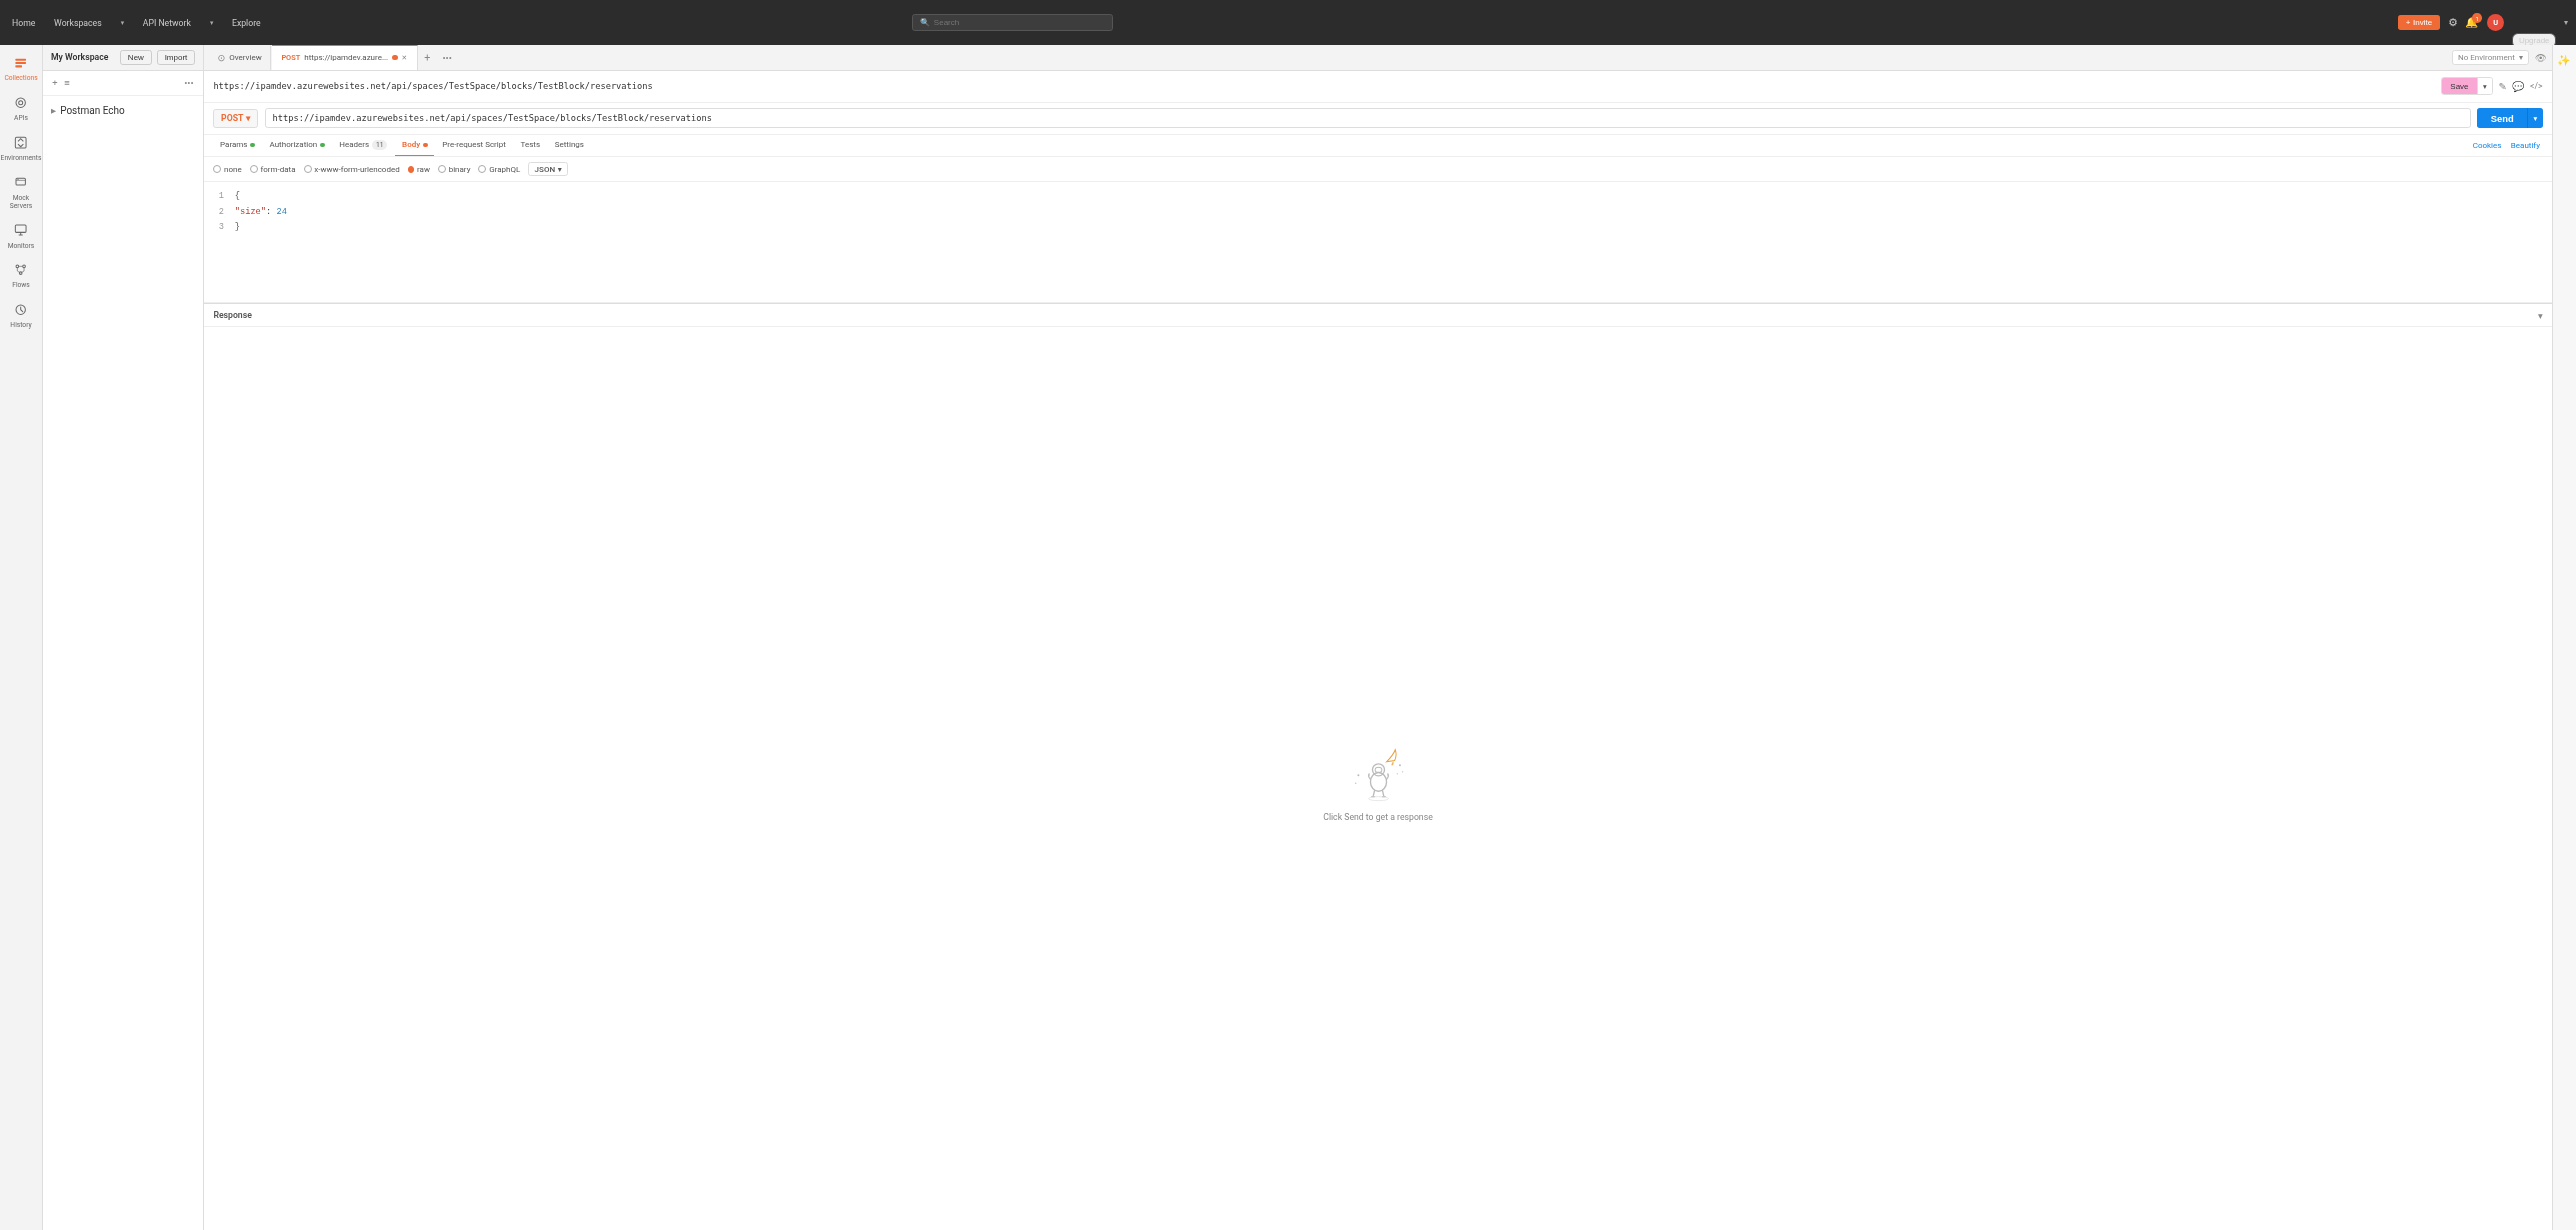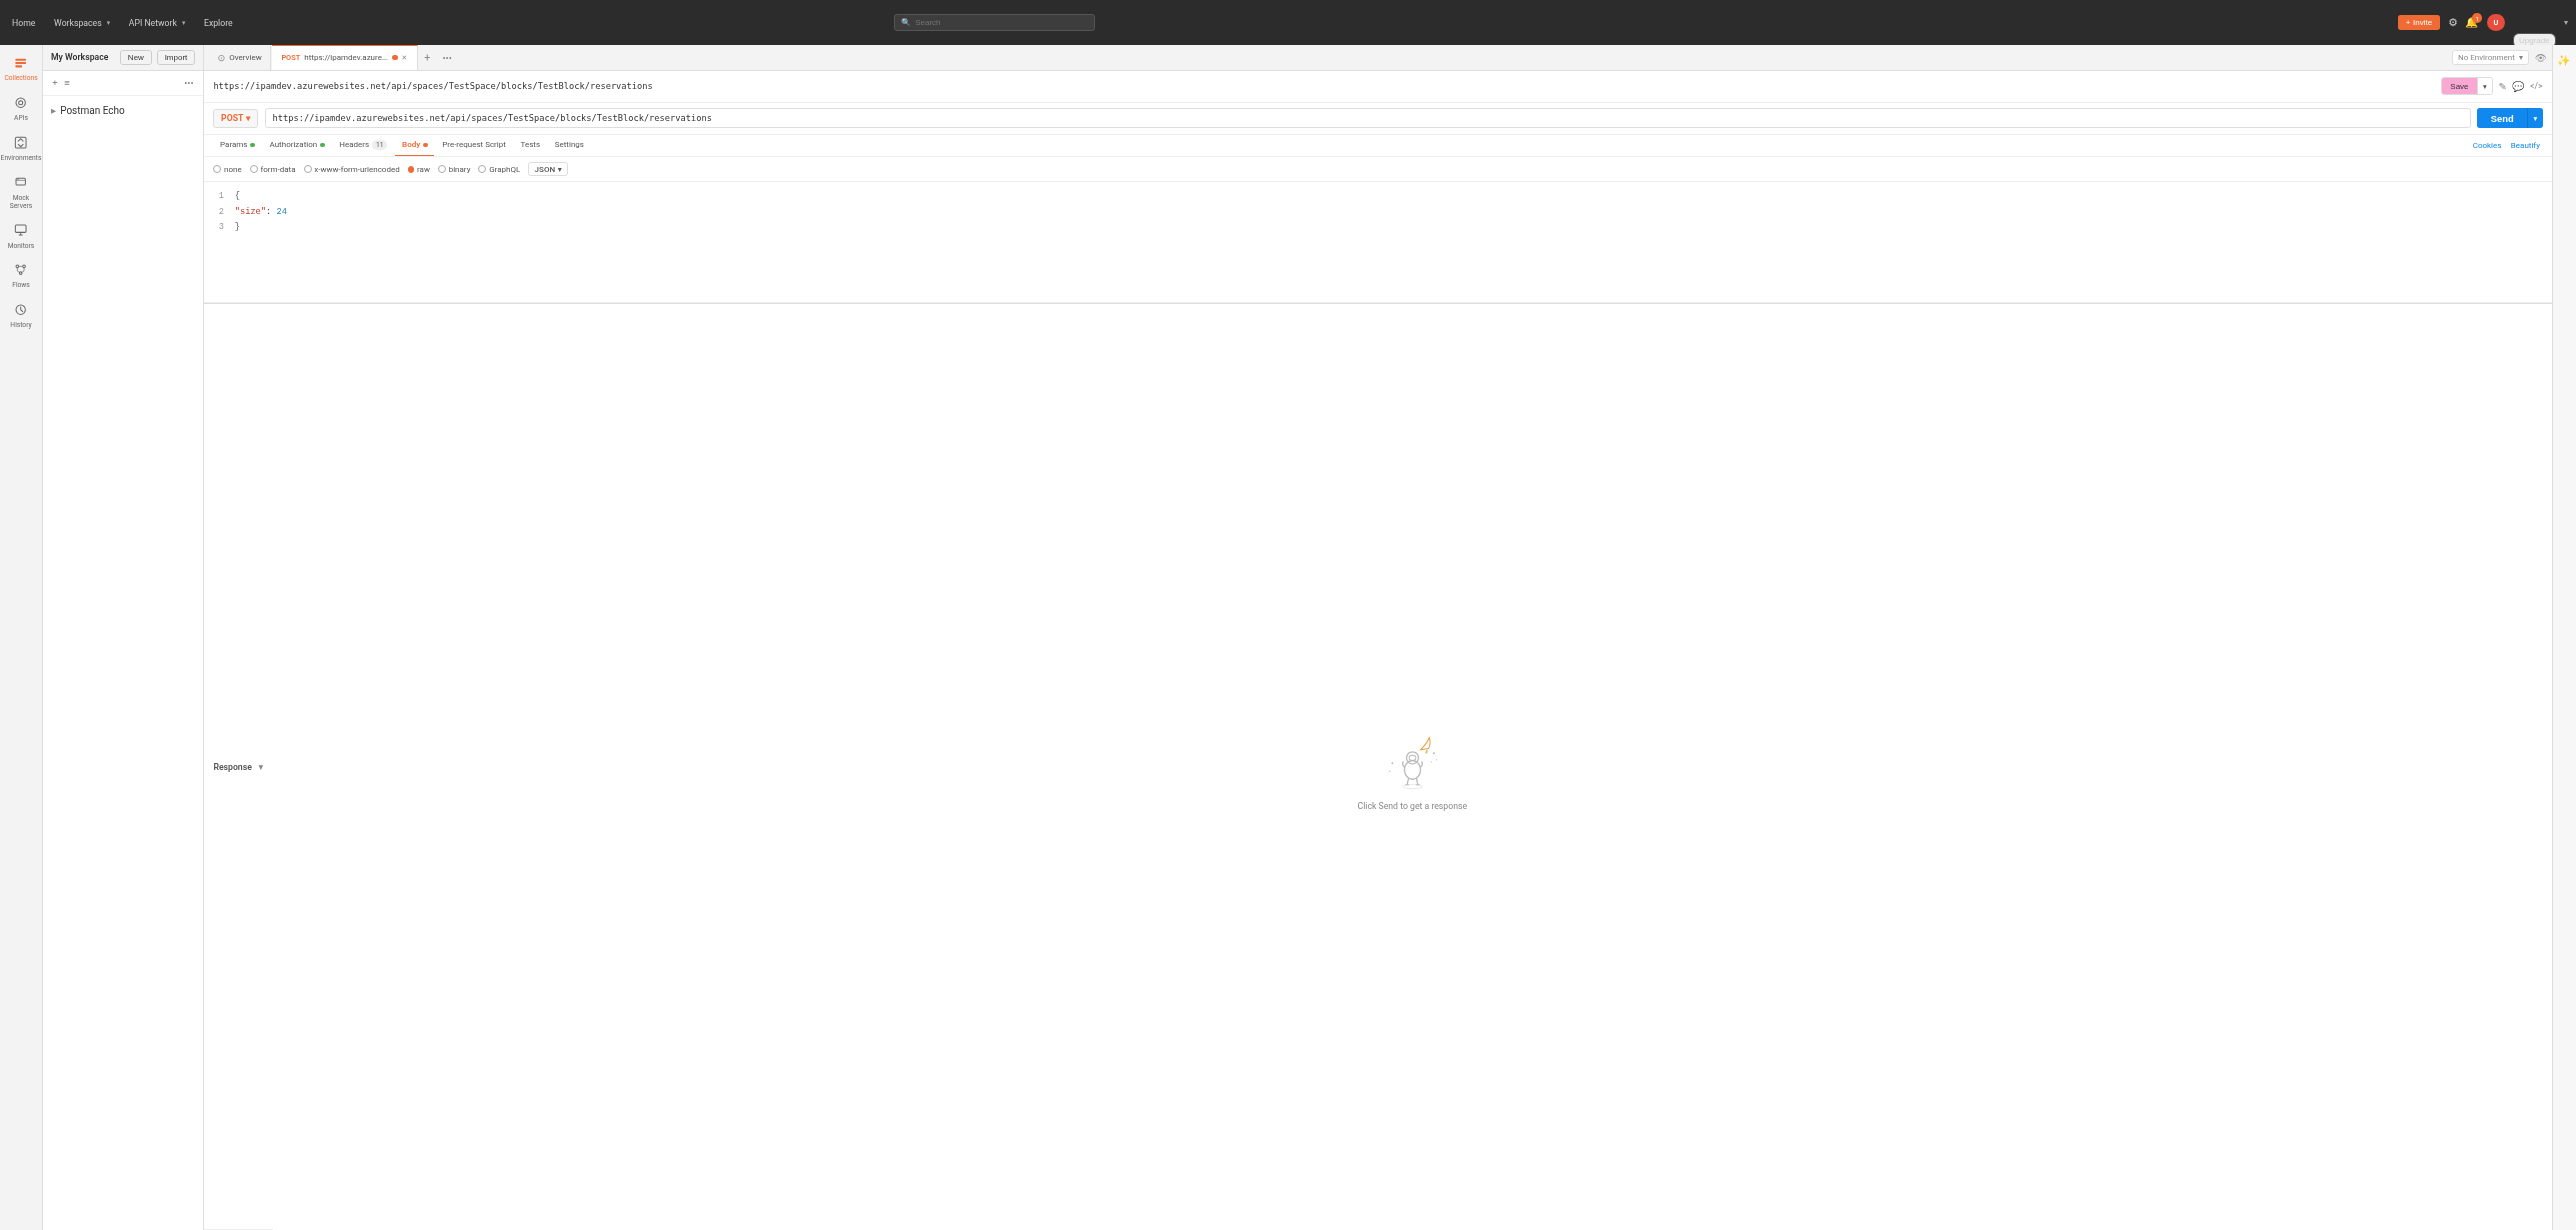--- a/index.html
+++ b/index.html
@@ -3,21 +3,21 @@
   <meta charset="utf-8">
   <style>
     * { box-sizing: border-box; margin: 0; padding: 0; }
     body { font-family: -apple-system, BlinkMacSystemFont, 'Segoe UI', Roboto, sans-serif; font-size: 8.7px; background: #fff; color: #333; display: flex; flex-direction: column; height: 100vh; overflow: hidden; }
 
     
     .top-nav {
       display: flex; align-items: center; background: #2c2c2c; height: 45px; padding: 0 8px; gap: 10.7px; flex-shrink: 0;
     }
     .top-nav-item { color: #ccc; font-size: 8.7px; cursor: pointer; padding: 2.7px 4px; border-radius: 2px; }
-    .top-nav-item.has-arrow { display: flex; align-items: center; gap: 5px; }
+    .top-nav-item.has-arrow { display: flex; align-items: center; gap: 19px; }
     .nav-arrow { font-size: 6.7px; color: #aaa; }
     .search-bar {
       flex: 1; max-width: 201px; margin: 0 auto; background: #3d3d3d; border: 0.7px solid #555; border-radius: 2.7px;
       display: flex; align-items: center; padding: 0 6.7px; height: 17.4px; gap: 4px;
     }
     .search-bar input { background: transparent; border: none; outline: none; color: #ccc; font-size: 8px; flex: 1; }
     .search-icon-svg { color: #aaa; font-size: 8px; }
     .top-nav-right { display: flex; align-items: center; gap: 8px; margin-left: auto; }
     .invite-btn {
       background: #f06a35; color: #fff; border: none; border-radius: 2.7px; padding: 2.7px 8px; font-size: 8px; cursor: pointer; display: flex; align-items: center; gap: 2.7px;
@@ -148,21 +148,21 @@
     }
     .code-line { display: flex; gap: 10.7px; line-height: 1.8; }
     .line-num { color: #999; min-width: 10.7px; text-align: right; user-select: none; }
     .line-content { color: #333; }
     .json-key { color: #c0392b; }
     .json-value { color: #2980b9; }
     .json-brace { color: #555; }
 
     
     .response-area {
-      flex: 1; border-top: 0.7px solid #ddd; display: flex; flex-direction: row; overflow: hidden; min-height: 134px;
+      flex: 1; border-top: 0.7px solid #ddd; display: flex; flex-direction: column; overflow: hidden; min-height: 134px;
     }
     .response-header {
       display: flex; align-items: center; padding: 5.4px 9.4px; border-bottom: 0.7px solid #eee; gap: 6.7px; flex-shrink: 0;
     }
     .response-title { font-size: 8.7px; font-weight: 600; color: #555; flex: 1; }
     .response-collapse { color: #888; cursor: pointer; font-size: 9.4px; }
     .response-empty {
       flex: 1; display: flex; flex-direction: column; align-items: center; justify-content: center; gap: 10.7px; padding: 13.4px;
     }
     .empty-text { font-size: 8.7px; color: #888; }

